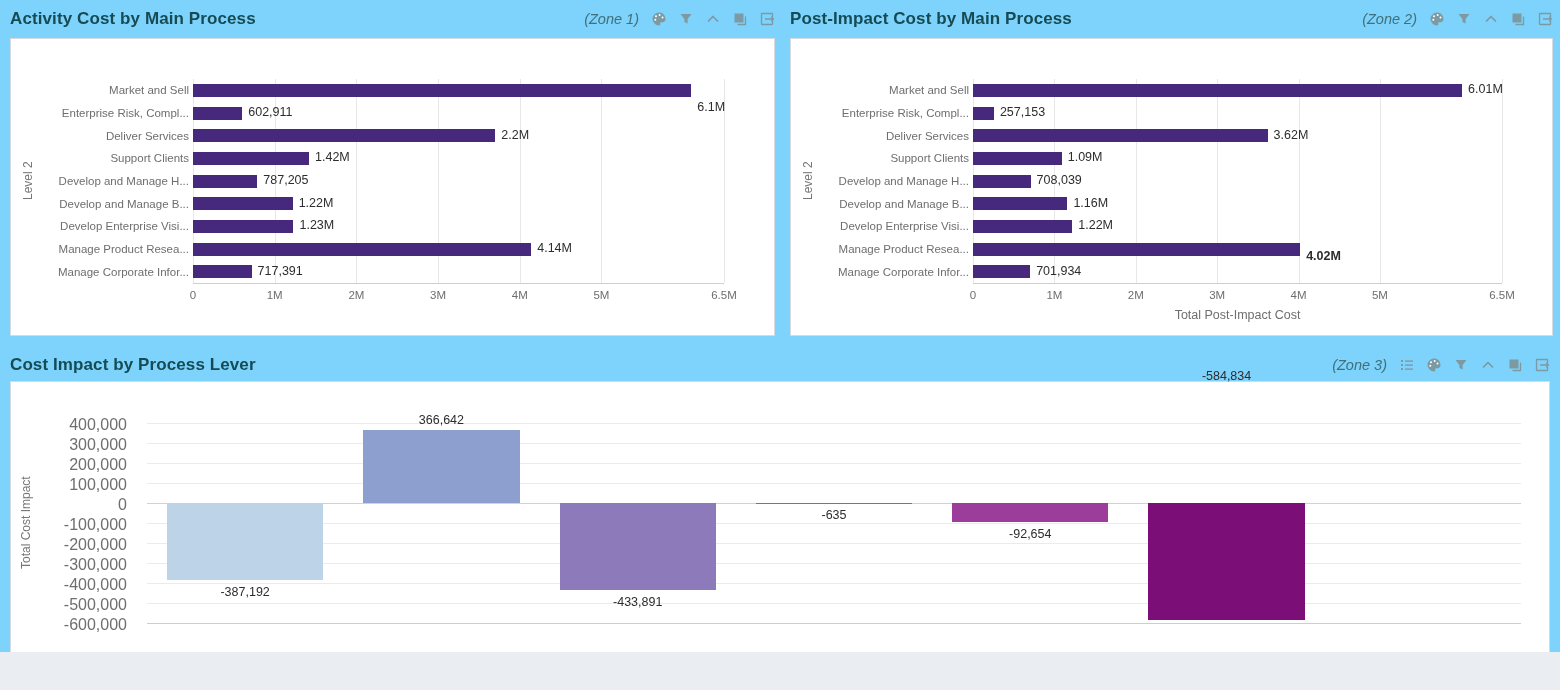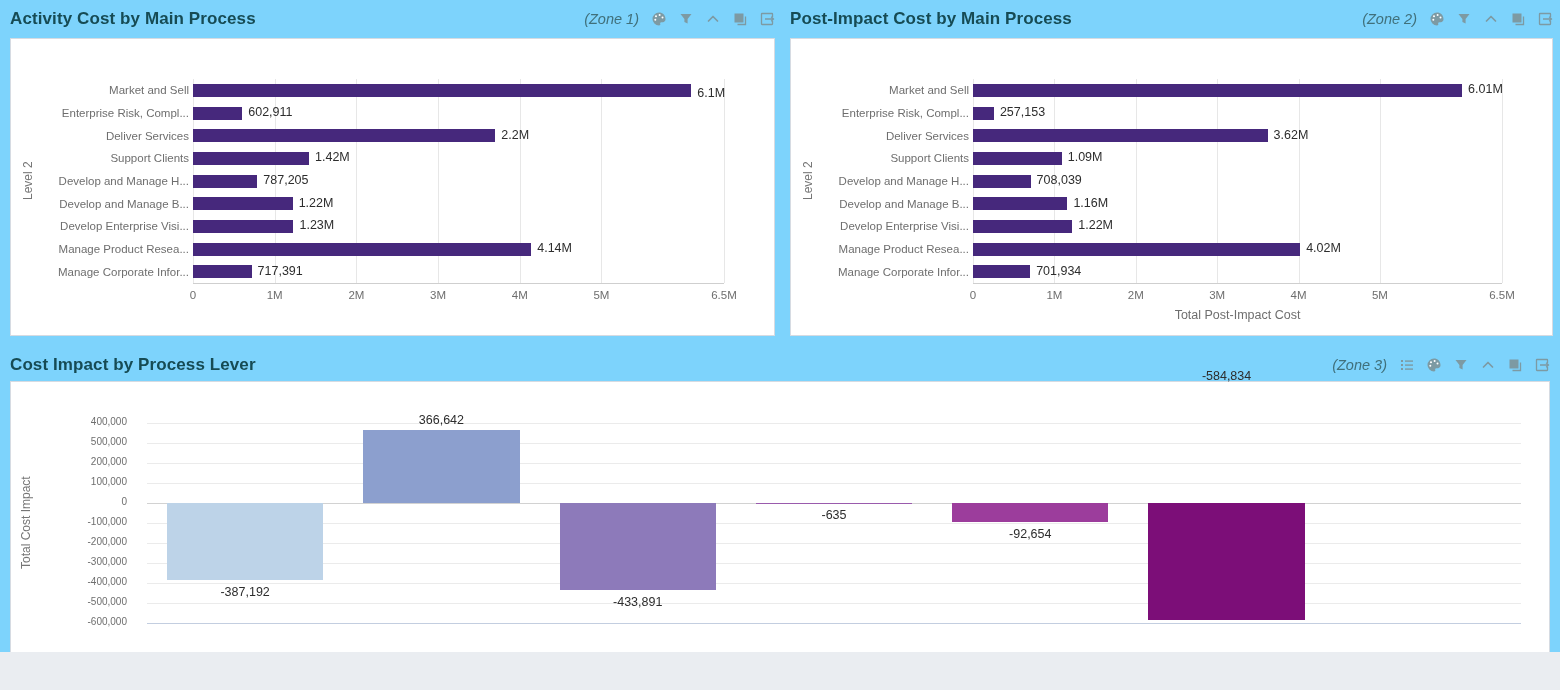--- a/index.html
+++ b/index.html
@@ -30,21 +30,21 @@
   .h-xticks{position:absolute;left:182px;right:50px;top:250px;height:14px;}
   .h-xtick{position:absolute;transform:translateX(-50%);font-size:11.5px;color:#6e6e6e;white-space:nowrap;}
   .h-xtitle{position:absolute;left:182px;right:50px;top:269px;display:flex;align-items:center;justify-content:center;gap:4px;
     font-size:12.5px;color:#6e6e6e;}
 
   
   .vchart{position:absolute;left:0;top:0;right:0;bottom:0;}
   .v-ytitle{position:absolute;left:8px;top:41px;height:200px;display:flex;align-items:center;justify-content:center;
     writing-mode:vertical-rl;transform:rotate(180deg);font-size:12px;color:#767676;}
   .v-ylabels{position:absolute;left:30px;top:41px;width:86px;height:200px;}
-  .v-ytick{position:absolute;right:0;font-size:10px;color:#6e6e6e;white-space:nowrap;margin-left:16px;}
+  .v-ytick{position:absolute;right:0;font-size:16px;color:#6e6e6e;white-space:nowrap;margin-left:16px;}
   .v-plot{position:absolute;left:136px;top:41px;right:28px;height:200px;}
   .v-grid{position:absolute;left:0;right:0;height:1px;background:#ebebeb;}
   .v-grid.zero{background:#d2d2d2;}
   .v-grid.last{background:#c3cee0;}
   .v-bar{position:absolute;}
   .v-val{position:absolute;text-align:center;font-size:12.5px;color:#2d2d2d;white-space:nowrap;}
   .v-xticks{position:absolute;left:136px;right:28px;top:257px;display:flex;}
   .v-xtick{flex:1;text-align:center;font-size:12px;color:#6e6e6e;}
   .v-xtitle{position:absolute;left:136px;right:28px;top:276px;text-align:center;font-size:12.5px;color:#6e6e6e;}
   .bank-svg{width:12px;height:12px;display:inline-block;}
@@ -148,21 +148,21 @@
         </div>
         <div class="h-plot">
           <div class="h-grid" style="left: 0%;"></div>
           <div class="h-grid" style="left: 15.3846%;"></div>
           <div class="h-grid" style="left: 30.7692%;"></div>
           <div class="h-grid" style="left: 46.1538%;"></div>
           <div class="h-grid" style="left: 61.5385%;"></div>
           <div class="h-grid" style="left: 76.9231%;"></div>
           <div class="h-grid" style="left: 100%;"></div>
           <div class="h-bar" style="top: 4.83333px; width: 93.8462%; background: rgb(70, 40, 124);"></div>
-          <div class="h-val" style="left: calc(93.8462% + 6px); top: 7px;">6.1M</div>
+          <div class="h-val" style="left: calc(93.8462% + 6px); top: 21px;">6.1M</div>
           <div class="h-bar" style="top: 27.5px; width: 9.27555%; background: rgb(70, 40, 124);"></div>
           <div class="h-val" style="left: calc(9.27555% + 6px); top: 26px;">602,911</div>
           <div class="h-bar" style="top: 50.1667px; width: 56.9231%; background: rgb(70, 40, 124);"></div>
           <div class="h-val" style="left: calc(56.9231% + 6px); top: 48.6667px;">2.2M</div>
           <div class="h-bar" style="top: 72.8333px; width: 21.8462%; background: rgb(70, 40, 124);"></div>
           <div class="h-val" style="left: calc(21.8462% + 6px); top: 71.3333px;">1.42M</div>
           <div class="h-bar" style="top: 95.5px; width: 12.1108%; background: rgb(70, 40, 124);"></div>
           <div class="h-val" style="left: calc(12.1108% + 6px); top: 94px;">787,205</div>
           <div class="h-bar" style="top: 118.167px; width: 18.7692%; background: rgb(70, 40, 124);"></div>
           <div class="h-val" style="left: calc(18.7692% + 6px); top: 116.667px;">1.22M</div>
@@ -215,21 +215,21 @@
           <div class="h-val" style="left: calc(55.6923% + 6px); top: 48.6667px;">3.62M</div>
           <div class="h-bar" style="top: 72.8333px; width: 16.7692%; background: rgb(70, 40, 124);"></div>
           <div class="h-val" style="left: calc(16.7692% + 6px); top: 71.3333px;">1.09M</div>
           <div class="h-bar" style="top: 95.5px; width: 10.8929%; background: rgb(70, 40, 124);"></div>
           <div class="h-val" style="left: calc(10.8929% + 6px); top: 94px;">708,039</div>
           <div class="h-bar" style="top: 118.167px; width: 17.8462%; background: rgb(70, 40, 124);"></div>
           <div class="h-val" style="left: calc(17.8462% + 6px); top: 116.667px;">1.16M</div>
           <div class="h-bar" style="top: 140.833px; width: 18.7692%; background: rgb(70, 40, 124);"></div>
           <div class="h-val" style="left: calc(18.7692% + 6px); top: 139.333px;">1.22M</div>
           <div class="h-bar" style="top: 163.5px; width: 61.8462%; background: rgb(70, 40, 124);"></div>
-          <div class="h-val" style="left: calc(61.8462% + 6px); top: 162px;">4.02M</div>
+          <div class="h-val" style="left: calc(61.8462% + 6px); top: 170px; font-weight: bold;">4.02M</div>
           <div class="h-bar" style="top: 186.167px; width: 10.799%; background: rgb(70, 40, 124);"></div>
           <div class="h-val" style="left: calc(10.799% + 6px); top: 184.667px;">701,934</div>
         </div>
         <div class="h-xticks">
           <div class="h-xtick" style="left: 0%;">0</div>
           <div class="h-xtick" style="left: 15.3846%;">1M</div>
           <div class="h-xtick" style="left: 30.7692%;">2M</div>
           <div class="h-xtick" style="left: 46.1538%;">3M</div>
           <div class="h-xtick" style="left: 61.5385%;">4M</div>
           <div class="h-xtick" style="left: 76.9231%;">5M</div>
@@ -288,21 +288,21 @@
           </svg>
         </span>
     </span>
   </div>
 
   <div class="panel" style="left:10px;top:381px;width:1540px;height:303px;">
     <div class="vchart">
         <div class="v-ytitle">Total Cost Impact</div>
         <div class="v-ylabels">
           <div class="v-ytick" style="top: -7px;">400,000</div>
-          <div class="v-ytick" style="top: 13px;">500,000</div>
+          <div class="v-ytick" style="top: 13px;">300,000</div>
           <div class="v-ytick" style="top: 33px;">200,000</div>
           <div class="v-ytick" style="top: 53px;">100,000</div>
           <div class="v-ytick" style="top: 73px;">0</div>
           <div class="v-ytick" style="top: 93px;">-100,000</div>
           <div class="v-ytick" style="top: 113px;">-200,000</div>
           <div class="v-ytick" style="top: 133px;">-300,000</div>
           <div class="v-ytick" style="top: 153px;">-400,000</div>
           <div class="v-ytick" style="top: 173px;">-500,000</div>
           <div class="v-ytick" style="top: 193px;">-600,000</div>
         </div>

